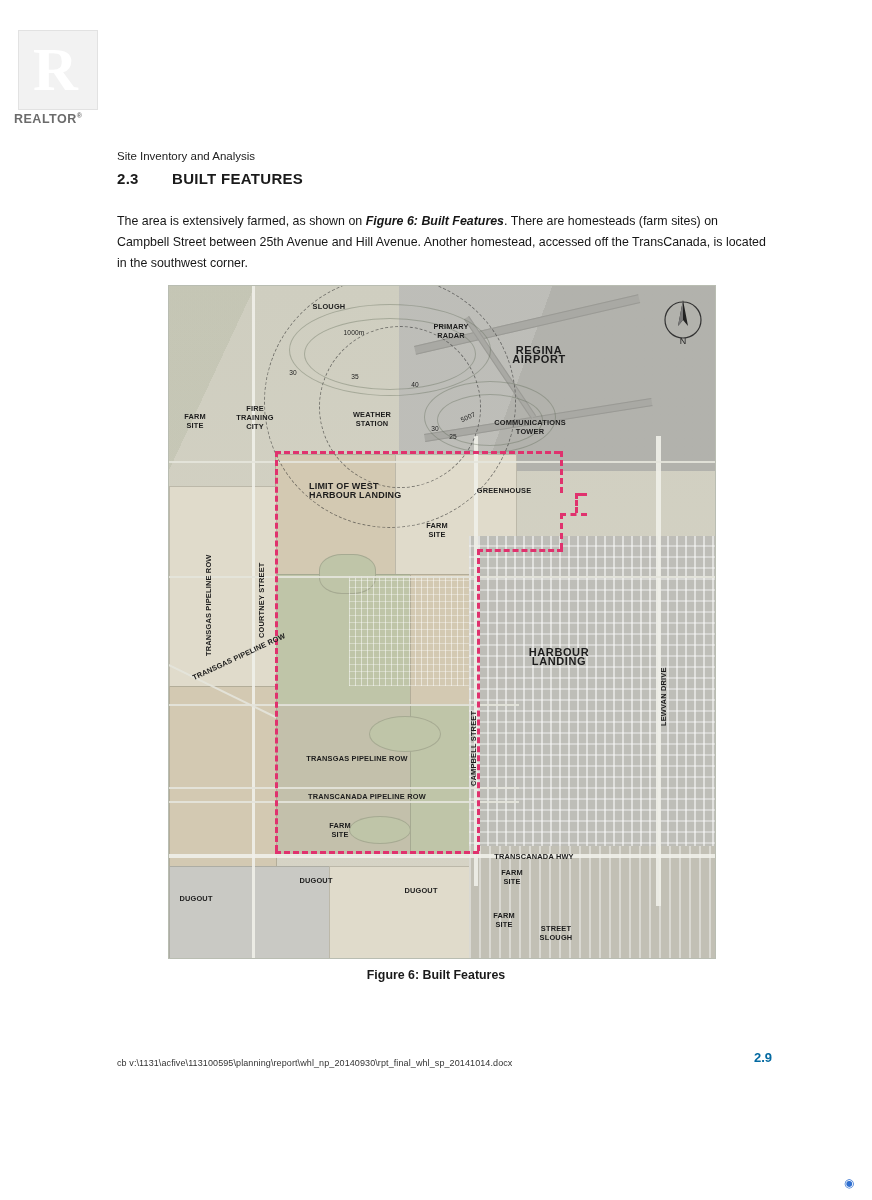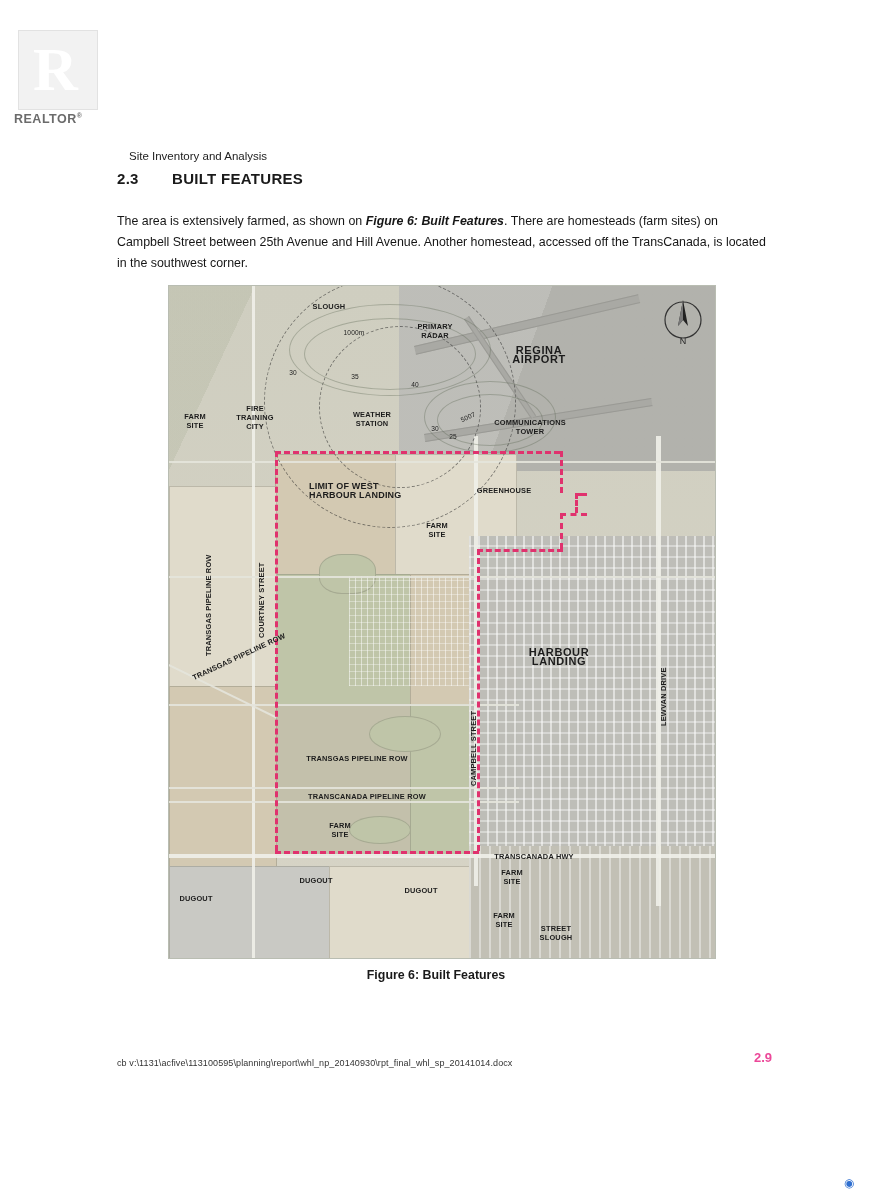--- a/index.html
+++ b/index.html
@@ -76,21 +76,20 @@
     letter-spacing: 0.2px;
     line-height: 16px;
     color: #111;
   }
   #subheading {
     position: absolute;
     left: 117px;
     top: 120px;
     font-size: 11.5px;
     color: #222;
-    margin-left: 12px;
   }
 
   
   #section-head {
     position: absolute;
     left: 117px;
     top: 170px;
     font-size: 15px;
     font-weight: bold;
     letter-spacing: 0.3px;
@@ -260,21 +259,21 @@
     font-size: 9px;
     color: #333;
     letter-spacing: 0.1px;
   }
   #page-num {
     position: absolute;
     right: 100px;
     top: 1050px;
     font-size: 13px;
     font-weight: bold;
-    color: #ec4899;
+    color: #0369a1;
   }
   #corner-dot {
     position: absolute;
     right: 16px;
     bottom: 12px;
     width: 12px;
     height: 12px;
     color: #2f6fd0;
     font-size: 12px;
   }
@@ -362,21 +361,21 @@
     <div class="pink-h" style="left:285px; top:62px;  width:27px;"></div>
     <div class="pink-v" style="left:285px; top:62px;  height:36px;"></div>
     <div class="pink-h" style="left:202px; top:98px;  width:86px;"></div>
     <div class="pink-v" style="left:202px; top:98px;  height:302px;"></div>
     <div class="pink-h" style="left:0px;   top:400px; width:204px;"></div>
     <div class="pink-v" style="left:0px;   top:0px;   height:400px;"></div>
   </div>
 
   <div class="mlabel" style="left:130px; top:16px; width:60px;">SLOUGH</div>
   <div class="mlabel light" style="left:160px; top:42px; width:50px;">1000m</div>
-  <div class="mlabel" style="left:236px; top:36px; width:60px;">PRIMARY
+  <div class="mlabel" style="left:252px; top:36px; width:60px;">PRIMARY
 RADAR</div>
   <div class="mlabel big" style="left:325px; top:60px; width:90px;">REGINA
 AIRPORT</div>
   <div class="mlabel" style="left:2px; top:126px; width:48px;">FARM
 SITE</div>
   <div class="mlabel" style="left:58px; top:118px; width:56px;">FIRE
 TRAINING
 CITY</div>
   <div class="mlabel" style="left:172px; top:124px; width:62px;">WEATHER
 STATION</div>

